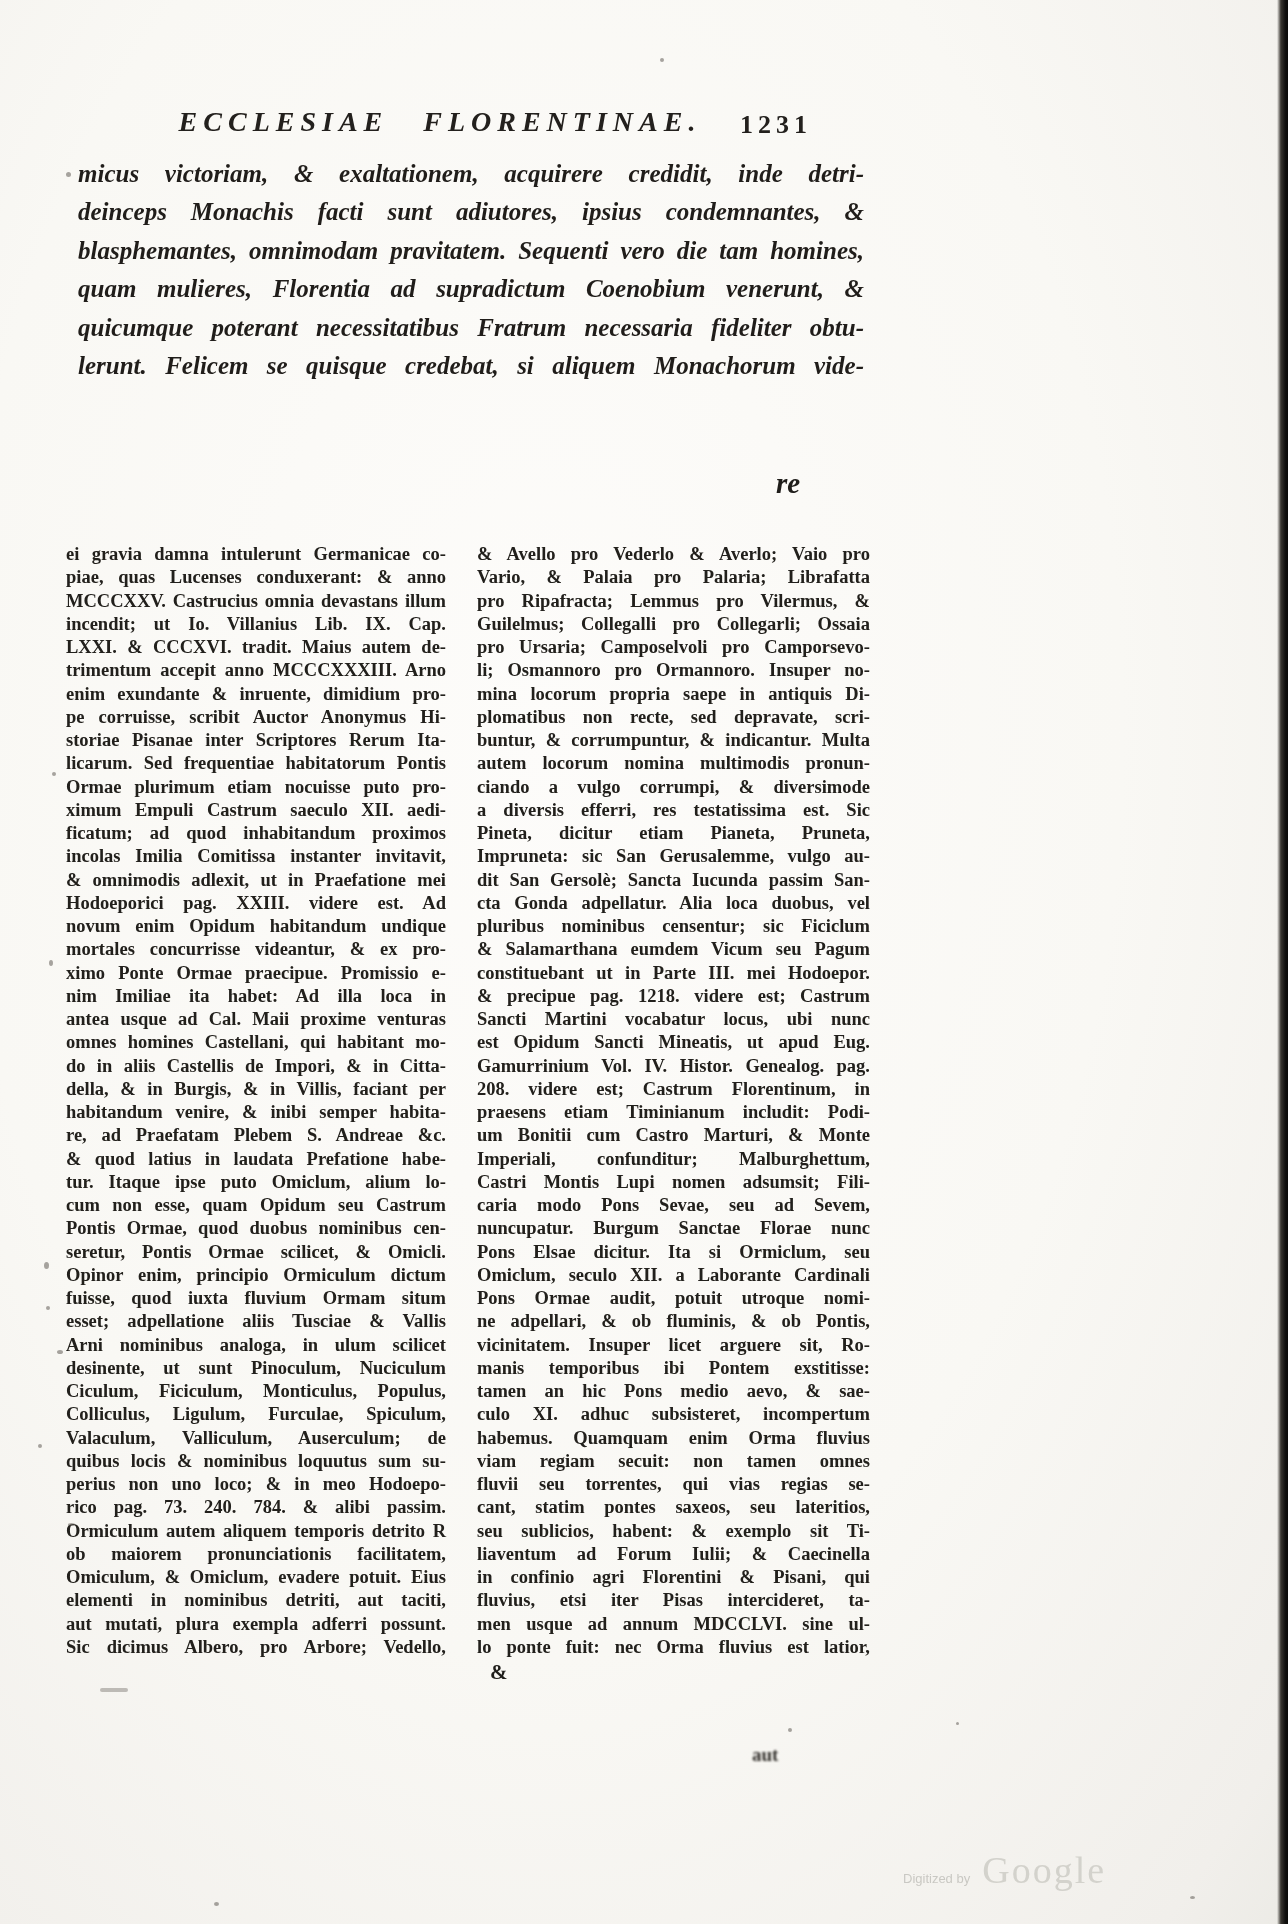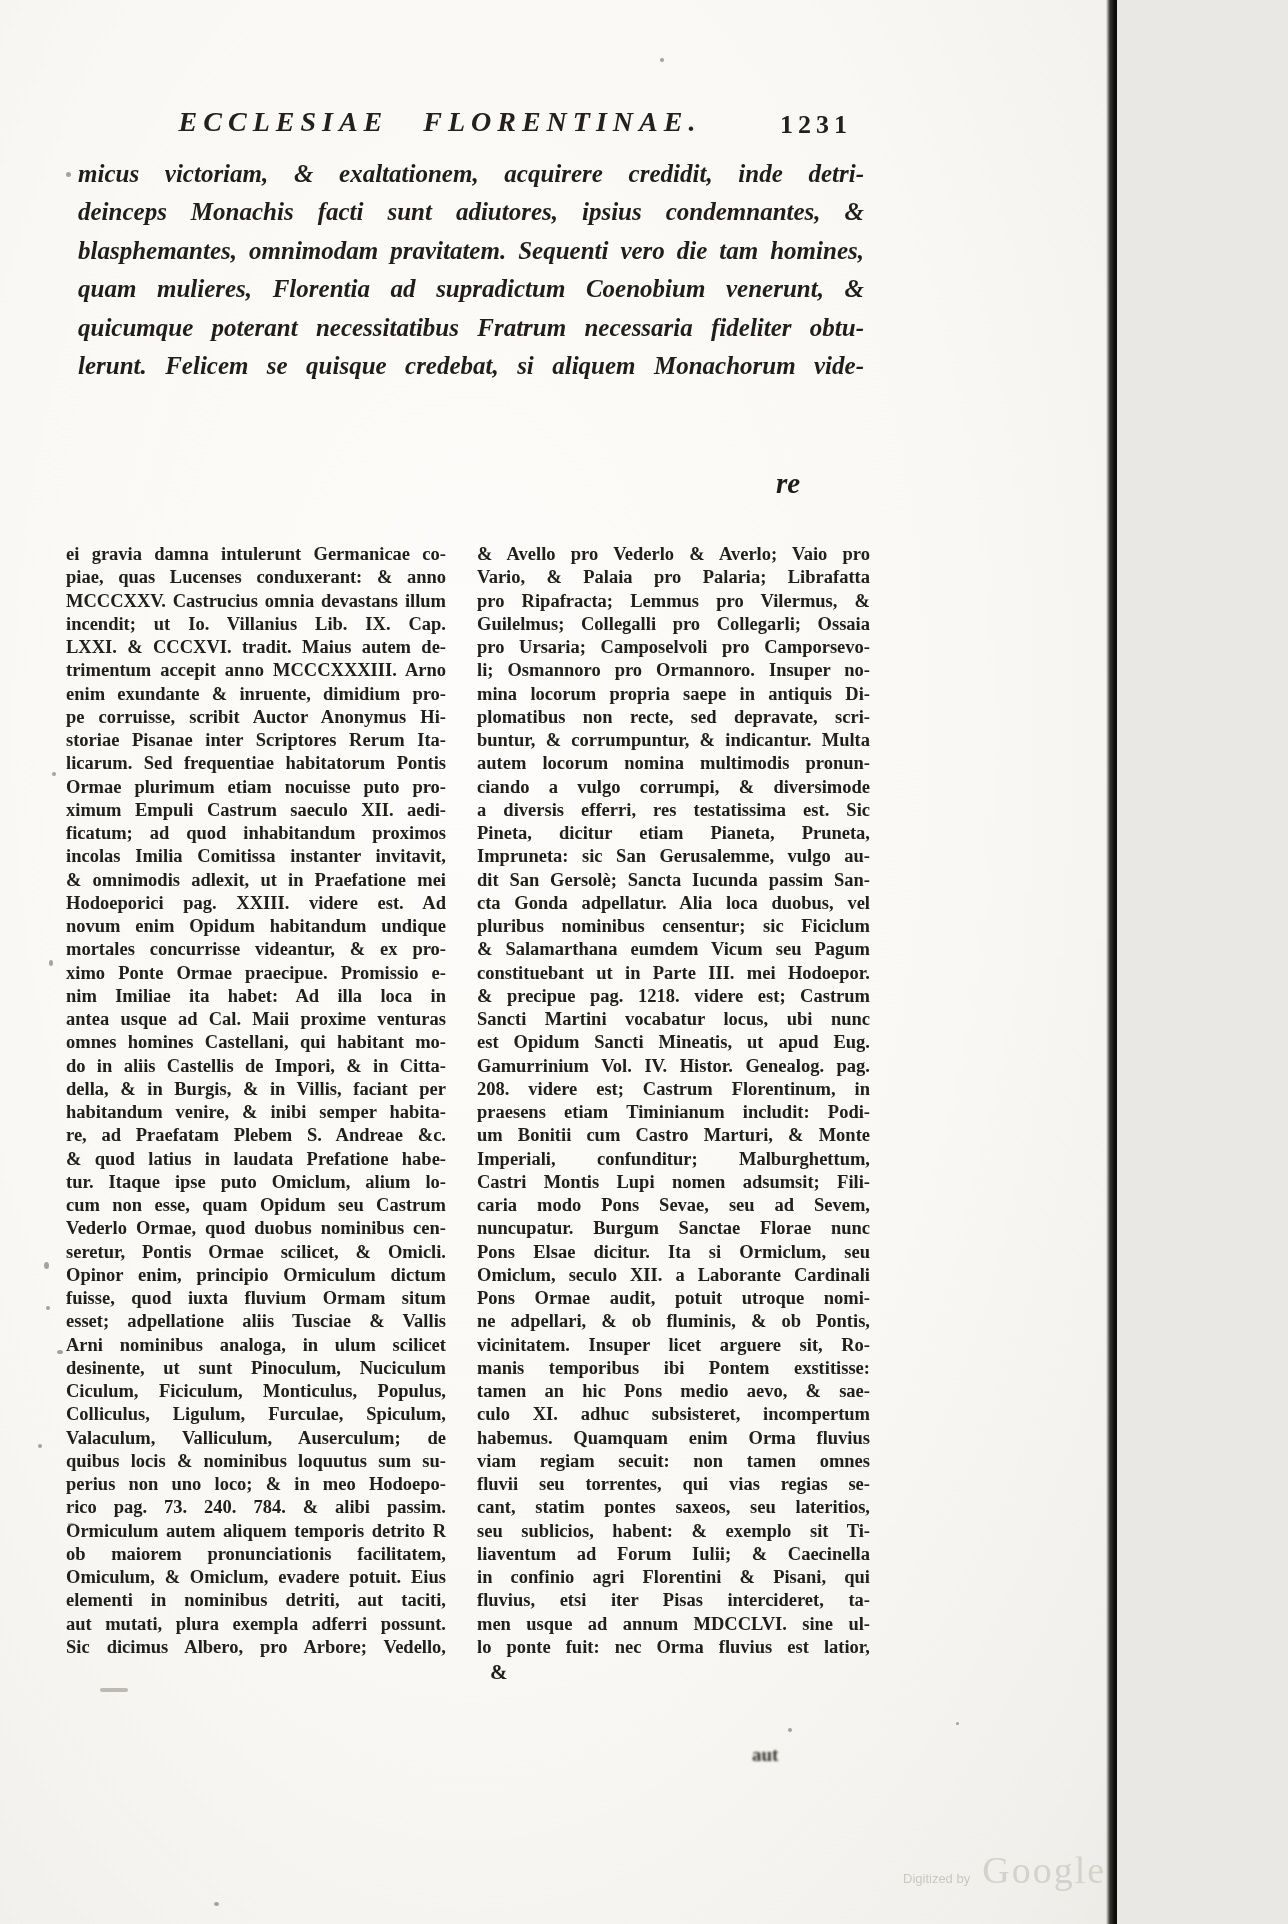--- a/index.html
+++ b/index.html
@@ -1,30 +1,30 @@
 <!DOCTYPE html>
 <html><head>
 <meta charset="utf-8">
 <style>
   html,body{margin:0;padding:0;background:#e9e8e4;}
   .canvas{
-    position:relative;width:1117px;height:1924px;overflow:hidden;
+    position:relative;width:1288px;height:1924px;overflow:hidden;
     background:
       radial-gradient(ellipse at 42% 38%, #fdfcfa 0%, #f9f8f4 55%, #f1efeb 92%, #ecebe6 100%);
     font-family:"Liberation Serif", serif;
     color:#1f1d1a;
   }
   .title{
     position:absolute;top:106px;left:0;width:880px;text-align:center;
     font-size:28px;font-weight:bold;font-style:italic;
     letter-spacing:6px;word-spacing:22px;color:#23201d;
   }
   .pagenum{
     position:absolute;top:110px;left:740px;
-    font-size:26px;font-weight:bold;letter-spacing:5px;color:#23201d;margin-left:40px;
+    font-size:26px;font-weight:bold;letter-spacing:5px;color:#23201d;
   }
   .main-text{position:absolute;top:155px;left:78px;width:786px;
     font-size:25px;font-style:italic;font-weight:bold;color:#201d1a;}
   .mline{line-height:38.4px;text-align:justify;text-align-last:justify;}
   .catchword-main{position:absolute;top:467px;left:776px;
     font-size:29px;font-style:italic;font-weight:bold;}
   .col{position:absolute;top:543px;font-size:18.5px;font-weight:bold;color:#22201c;}
   .col.left{left:66px;width:380px;}
   .col.right{left:477px;width:393px;}
   .fline{line-height:23.25px;text-align:justify;text-align-last:justify;}
@@ -93,21 +93,21 @@
       <div class="fline">nim Imiliae ita habet: Ad illa loca in</div>
       <div class="fline">antea usque ad Cal. Maii proxime venturas</div>
       <div class="fline">omnes homines Castellani, qui habitant mo-</div>
       <div class="fline">do in aliis Castellis de Impori, &amp; in Citta-</div>
       <div class="fline">della, &amp; in Burgis, &amp; in Villis, faciant per</div>
       <div class="fline">habitandum venire, &amp; inibi semper habita-</div>
       <div class="fline">re, ad Praefatam Plebem S. Andreae &amp;c.</div>
       <div class="fline">&amp; quod latius in laudata Prefatione habe-</div>
       <div class="fline">tur. Itaque ipse puto Omiclum, alium lo-</div>
       <div class="fline">cum non esse, quam Opidum seu Castrum</div>
-      <div class="fline">Vederlo Ormae, quod duobus nominibus cen-</div>
+      <div class="fline">Pontis Ormae, quod duobus nominibus cen-</div>
       <div class="fline">seretur, Pontis Ormae scilicet, &amp; Omicli.</div>
       <div class="fline">Opinor enim, principio Ormiculum dictum</div>
       <div class="fline">fuisse, quod iuxta fluvium Ormam situm</div>
       <div class="fline">esset; adpellatione aliis Tusciae &amp; Vallis</div>
       <div class="fline">Arni nominibus analoga, in ulum scilicet</div>
       <div class="fline">desinente, ut sunt Pinoculum, Nuciculum</div>
       <div class="fline">Ciculum, Ficiculum, Monticulus, Populus,</div>
       <div class="fline">Colliculus, Ligulum, Furculae, Spiculum,</div>
       <div class="fline">Valaculum, Valliculum, Auserculum; de</div>
       <div class="fline">quibus locis &amp; nominibus loquutus sum su-</div>

